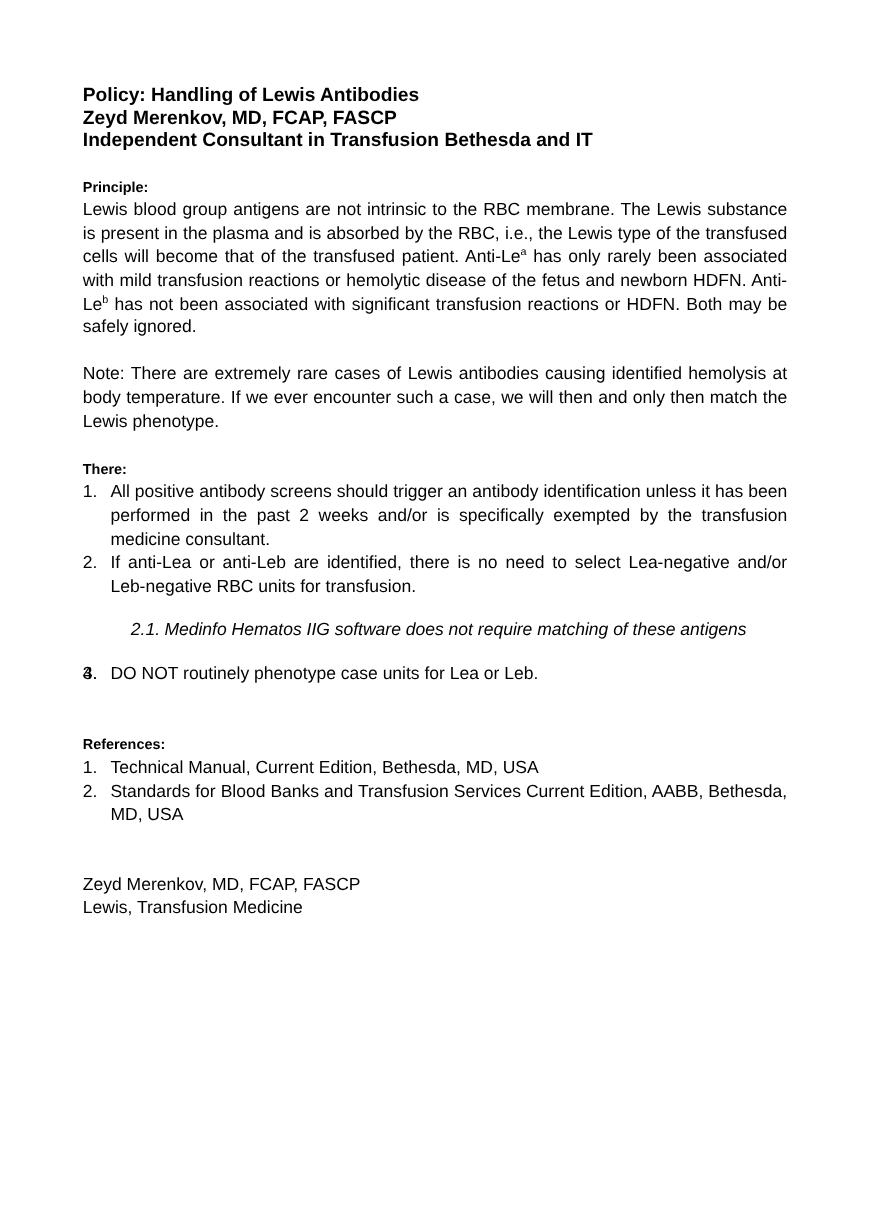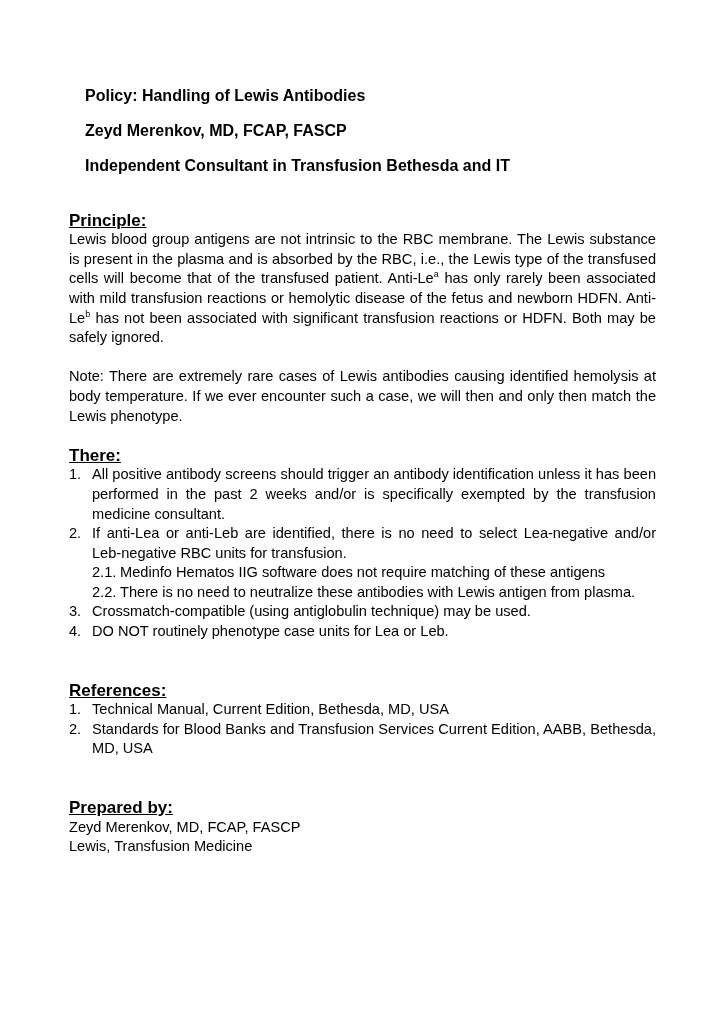--- a/index.html
+++ b/index.html
@@ -1,27 +1,27 @@
 <!DOCTYPE html>
 <html><head>
 <meta charset="utf-8">
 <style>
   html, body { margin: 0; padding: 0; background: #ffffff; }
   body { width: 724px; height: 1024px; position: relative; overflow: hidden;
          font-family: "Liberation Sans", sans-serif; color: #000; }
   .page { position: absolute; left: 69px; top: 70px; width: 587px; }
-  .h-title { font-weight: bold; font-size: 16px; line-height: 19px; margin: 16px; }
-  .section-h { font-weight: bold; font-size: 17px; line-height: 19.6px; margin: 0; text-decoration: underline; }
+  .h-title { font-weight: bold; font-size: 16px; line-height: 19px; margin: 0; }
+  .section-h { font-weight: bold; font-size: 12px; line-height: 19.6px; margin: 0; }
   p { margin: 0; font-size: 14.6px; line-height: 19.6px; text-align: justify; }
   .gap { height: 19.6px; }
   .gap2 { height: 39px; }
   ol.list { margin: 0; padding: 0; list-style: none; }
   ol.list > li { position: relative; padding-left: 23px; font-size: 14.6px; line-height: 19.6px; text-align: justify; }
   .num { position: absolute; left: 0; top: 0; }
-  .sub { margin: 0; padding: 0; list-style: none; }
+  .sub { margin: 17px; padding: 0; list-style: none; font-style: italic; }
   .sub li { position: relative; padding-left: 28px; text-align: left; }
   .sub .snum { position: absolute; left: 0; top: 0; }
   .it { }
   sup { font-size: 9px; line-height: 0; vertical-align: super; }
   .left { text-align: left; }
 </style>
 </head>
 <body>
 
 <div class="page">
@@ -47,29 +47,24 @@
       <span> All positive antibody screens should trigger an antibody identification unless it has been performed in the past 2 weeks and/or is specifically exempted by the transfusion medicine consultant.</span>
     </li>
     <li>
       <span class="num">2.</span>
       <span>If anti-Lea or anti-Leb are identified, there is no need to select Lea-negative and/or Leb-negative RBC units for transfusion.</span>
       <ul class="sub">
         <li>
           <span class="snum">2.1.</span>
           <span>Medinfo Hematos IIG software does not require matching of these antigens</span>
         </li>
-        <li>
-          <span class="snum">2.2.</span>
-          <span>There is no need to neutralize these antibodies with Lewis antigen from plasma.</span>
-        </li>
       </ul>
     </li>
     <li class="left">
       <span class="num">3.</span>
-      <span>Crossmatch-compatible (using antiglobulin technique) may be used.</span>
     </li>
     <li class="left">
       <span class="num">4.</span>
       <span>DO NOT routinely phenotype case units for Lea or Leb.</span>
     </li>
   </ol>
 
   <div class="gap2"></div>
 
   <div class="section-h">References:</div>
@@ -79,16 +74,15 @@
       <span class="it">Technical Manual</span><span>, Current Edition, Bethesda, MD, USA</span>
     </li>
     <li class="left">
       <span class="num">2.</span>
       <span class="it">Standards for Blood Banks and Transfusion Services</span><span> Current Edition, AABB, Bethesda, MD, USA</span>
     </li>
   </ol>
 
   <div class="gap2"></div>
 
-  <div class="section-h">Prepared by:</div>
   <p class="left">Zeyd Merenkov, MD, FCAP, FASCP</p>
   <p class="left">Lewis, Transfusion Medicine</p>
 </div>
 
 </body></html>

